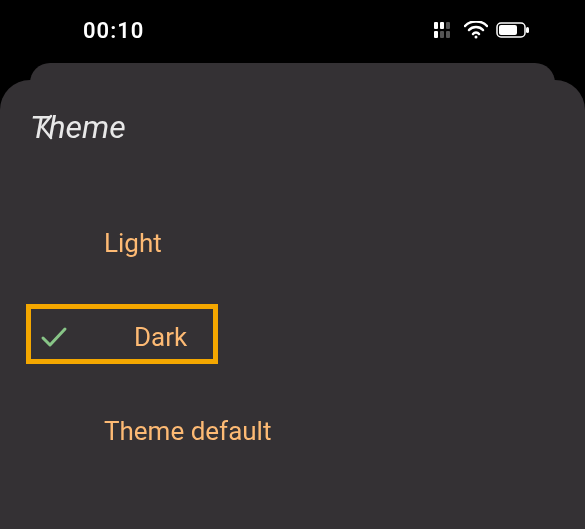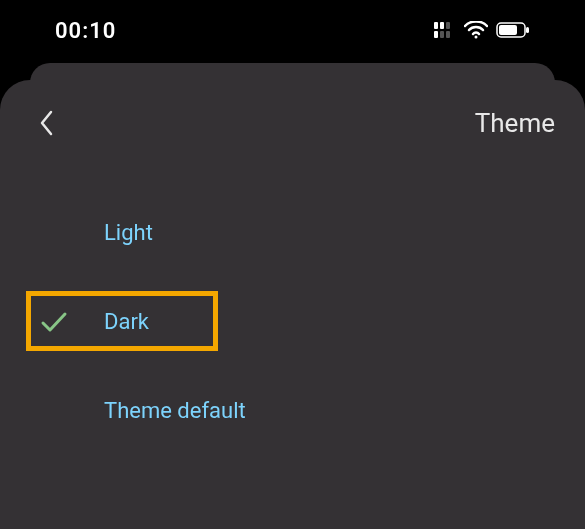--- a/index.html
+++ b/index.html
@@ -22,20 +22,21 @@
       justify-content: space-between;
       align-items: center;
       padding: 0 55px 0 55px;
       background: #000000;
     }
     .status-time {
       font-size: 22px;
       font-weight: 600;
       color: #ffffff;
       letter-spacing: 1px;
+      margin-left: 28px;
     }
     .status-icons {
       display: flex;
       align-items: center;
       gap: 8px;
     }
     .status-icons svg {
       display: block;
     }
     .card-backdrop {
@@ -67,48 +68,50 @@
       left: 30px;
       display: flex;
       align-items: center;
       justify-content: center;
       width: 32px;
       height: 32px;
       cursor: pointer;
     }
     .panel-title {
       width: 100%;
-      text-align: right;
-      font-size: 26px;
+      text-align: left;
+      font-size: 32px;
       font-weight: 400;
       color: #e8e8e8;
+      font-style: italic;
     }
     .option-list {
       padding-top: 30px;
     }
     .option-item {
       display: flex;
       align-items: center;
       padding: 32px 40px;
       cursor: pointer;
     }
     .option-check {
       width: 42px;
       display: flex;
       align-items: center;
       justify-content: flex-start;
     }
     .option-label {
-      font-size: 22px;
+      font-size: 26px;
       font-weight: 400;
-      color: #7dd3fc;
+      color: #fdba74;
       margin-left: 22px;
     }
     .option-item.highlighted {
       position: relative;
+      gap: 30px;
     }
     .highlight-box {
       position: absolute;
       left: 26px;
       top: 14px;
       width: 192px;
       height: 60px;
       border: 5px solid #f4a700;
       pointer-events: none;
     }

